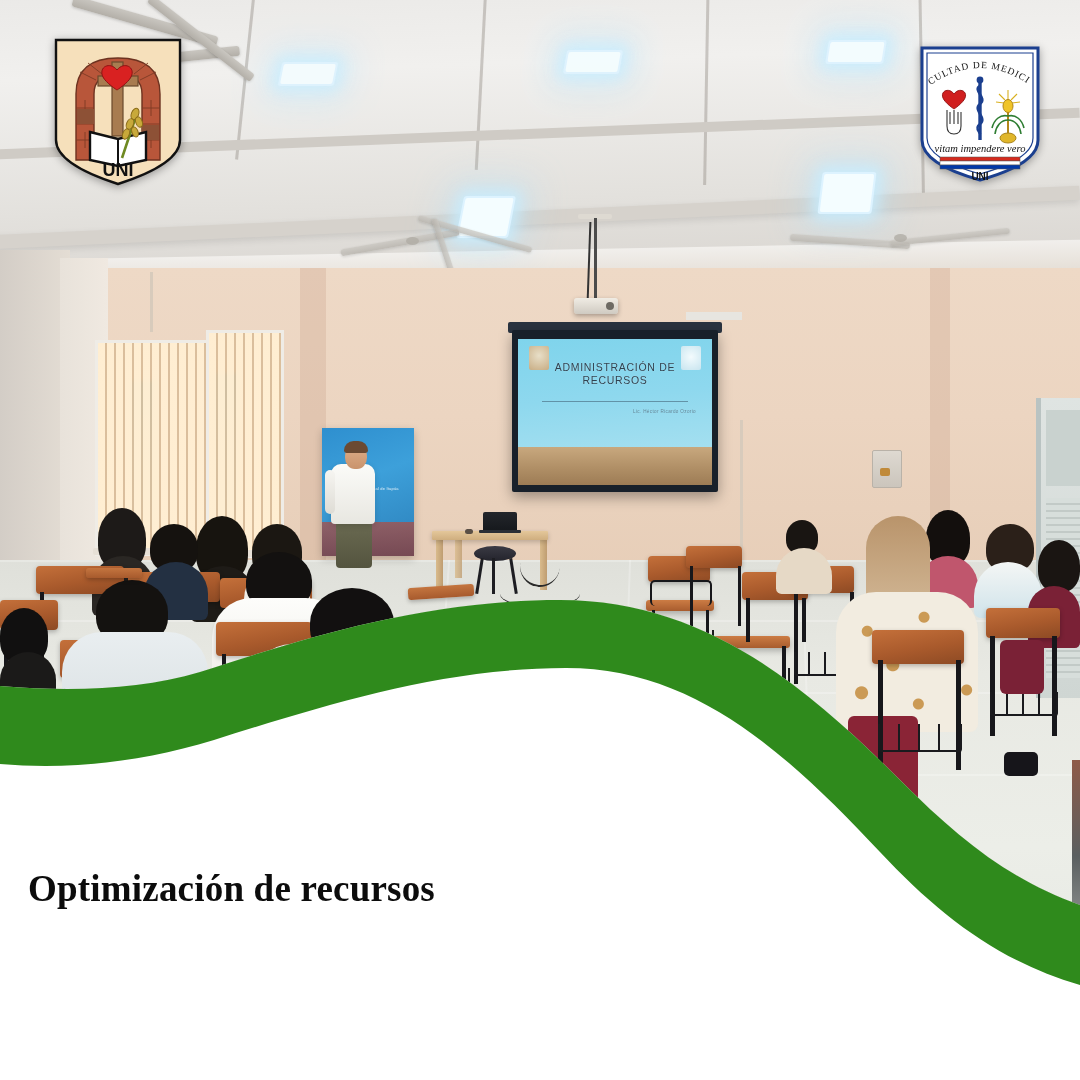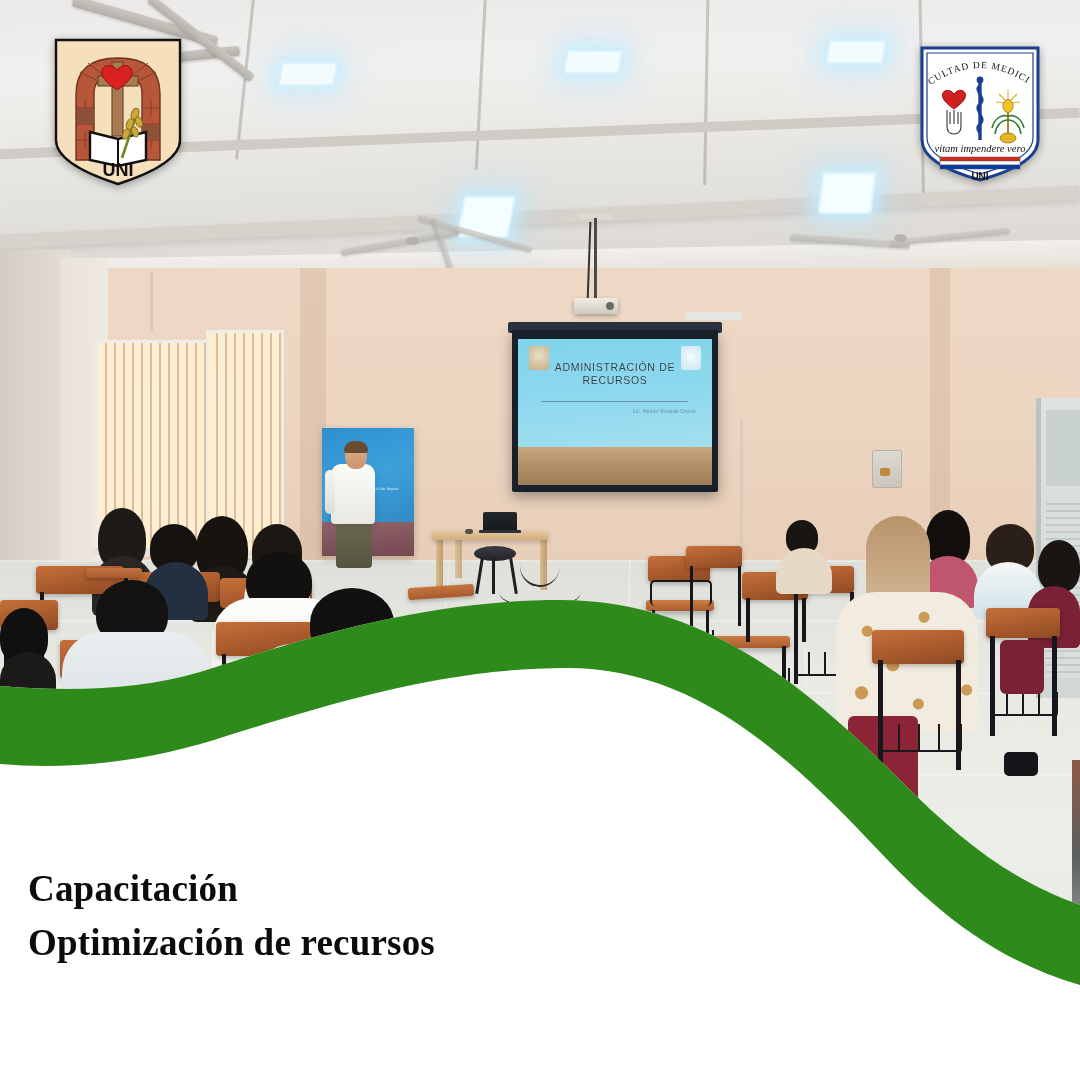--- a/index.html
+++ b/index.html
@@ -502,21 +502,20 @@
    </div>
   </div>
 
   <svg class="wave" viewBox="0 0 1080 1080" preserveAspectRatio="none">
     <path id="wavepath" d="M0,686 C70,692 140,690 200,672 C300,640 420,600 560,600 C700,600 800,680 900,780
          C960,840 1010,880 1080,905 L1080,985 C1000,962 940,916 880,852
          C786,752 694,668 566,668 C440,668 322,706 214,740 C142,762 70,770 0,764 Z" fill="#2f8a1c"></path>
   </svg>
 
   <div class="caption">
-    <div class="line" style="color: rgb(12, 12, 12);">Capacitación</div>
     <div class="line" style="color: rgb(12, 12, 12);">Optimización de recursos</div>
   </div>
 
   <div class="logo logo-left">
     <svg viewBox="0 0 136 152" width="136" height="152">
       <path d="M6,4 L130,4 L130,104 Q130,128 68,148 Q6,128 6,104 Z" fill="#f6e0bb" stroke="#111" stroke-width="2.4"></path>
 
       <g stroke="#7d3b25" stroke-width="0.9">
         <path d="M26,124 L26,58 Q26,22 68,22 Q110,22 110,58 L110,124 L92,124 L92,58
                  Q92,38 68,38 Q44,38 44,58 L44,124 Z" fill="#b8563a" stroke="#6d3220" stroke-width="1.4"></path>

